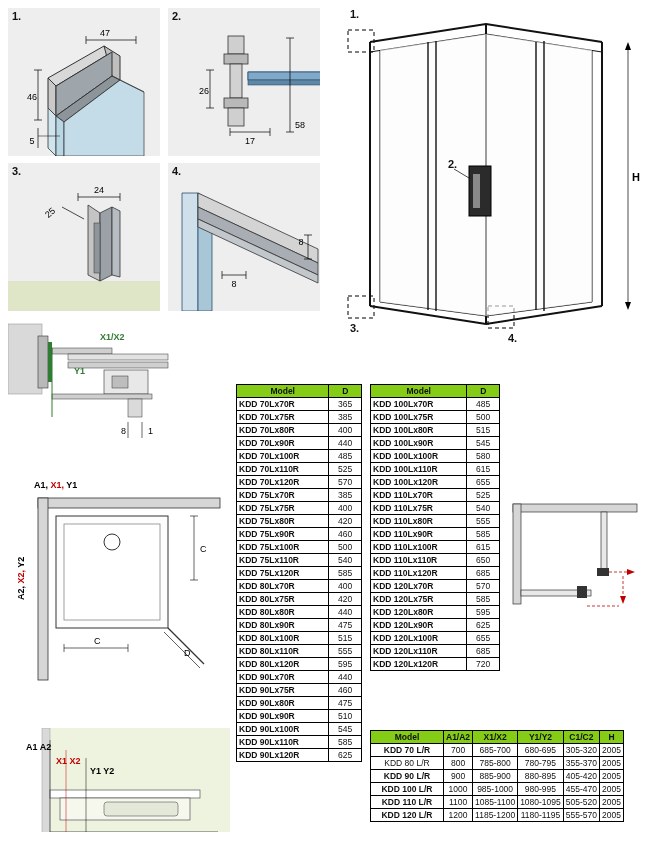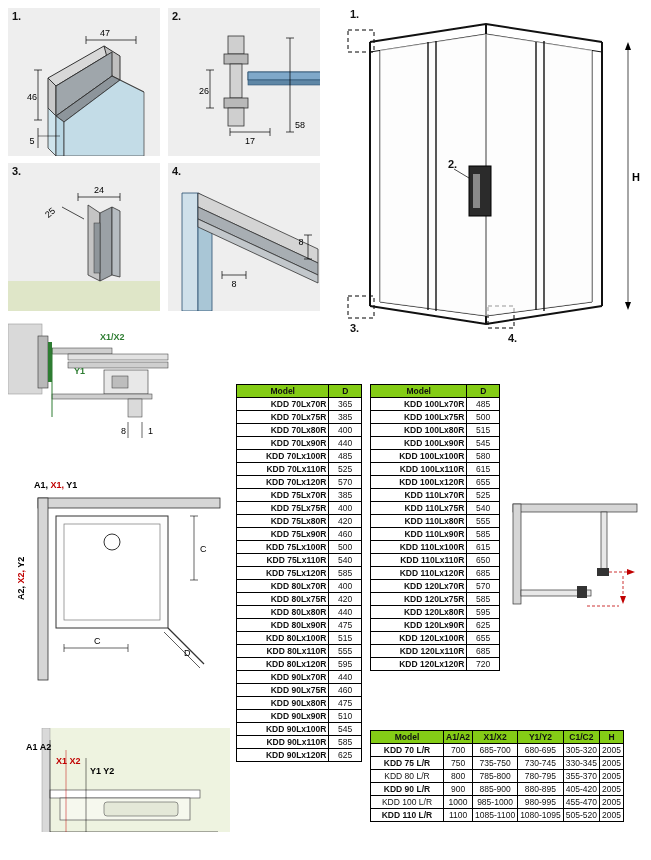--- a/index.html
+++ b/index.html
@@ -3,21 +3,21 @@
 <meta charset="utf-8">
 <style>
   html,body{margin:0;padding:0;}
   body{width:651px;height:860px;background:#ffffff;font-family:"Liberation Sans",sans-serif;color:#111;position:relative;overflow:hidden;}
   .panel{position:absolute;box-sizing:border-box;}
   .num{font-size:11px;font-weight:bold;color:#111;}
   svg{display:block;}
   table{border-collapse:collapse;font-size:8.5px;}
   table td,table th{border:1px solid #000;padding:1px 2px;text-align:center;font-weight:normal;}
   table th{font-weight:bold;background:#84cc16;}
-  .tbl-model td:first-child{font-weight:bold;text-align:right;}
+  .tbl-model td:first-child{font-weight:bold;text-align:left;}
   .lbl{font-size:9px;}
 </style>
 </head>
 <body>
 
 <div class="panel" style="left:8px;top:8px;width:152px;height:148px;background:#eeeeee;">
   <svg width="152" height="148" viewBox="0 0 152 148">
 
     <polygon points="40,70 96,38 104,44 48,78" fill="#d8d8d8" stroke="#333" stroke-width="1"></polygon>
     <polygon points="96,38 112,48 112,72 104,68" fill="#bfbfbf" stroke="#333" stroke-width="1"></polygon>
@@ -481,54 +481,54 @@
     <tbody id="spec-body">
         <tr>
           <td style="font-weight: bold;">KDD 70 L/R</td>
           <td>700</td>
           <td>685-700</td>
           <td>680-695</td>
           <td>305-320</td>
           <td>2005</td>
         </tr>
         <tr>
-          <td style="font-weight: bold;">KDD 75 L/R</td>
-          <td>750</td>
-          <td>735-750</td>
-          <td>730-745</td>
-          <td>330-345</td>
-          <td>2005</td>
-        </tr>
-        <tr>
           <td style="font-weight: normal;">KDD 80 L/R</td>
           <td>800</td>
           <td>785-800</td>
           <td>780-795</td>
           <td>355-370</td>
           <td>2005</td>
         </tr>
         <tr>
           <td style="font-weight: bold;">KDD 90 L/R</td>
           <td>900</td>
           <td>885-900</td>
           <td>880-895</td>
           <td>405-420</td>
           <td>2005</td>
         </tr>
         <tr>
-          <td style="font-weight: normal;">KDD 100 L/R</td>
+          <td style="font-weight: bold;">KDD 100 L/R</td>
           <td>1000</td>
           <td>985-1000</td>
           <td>980-995</td>
           <td>455-470</td>
           <td>2005</td>
         </tr>
         <tr>
           <td style="font-weight: bold;">KDD 110 L/R</td>
           <td>1100</td>
           <td>1085-1100</td>
           <td>1080-1095</td>
           <td>505-520</td>
           <td>2005</td>
         </tr>
+        <tr>
+          <td style="font-weight: bold;">KDD 120 L/R</td>
+          <td>1200</td>
+          <td>1185-1200</td>
+          <td>1180-1195</td>
+          <td>555-570</td>
+          <td>2005</td>
+        </tr>
       </tbody>
   </table>
 </div>
 
 </body></html>

